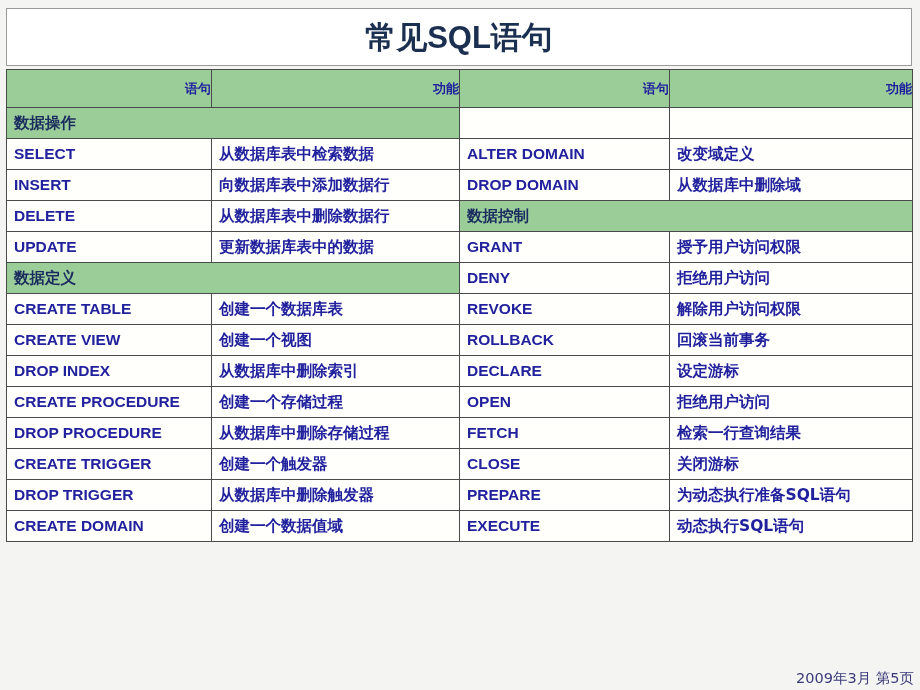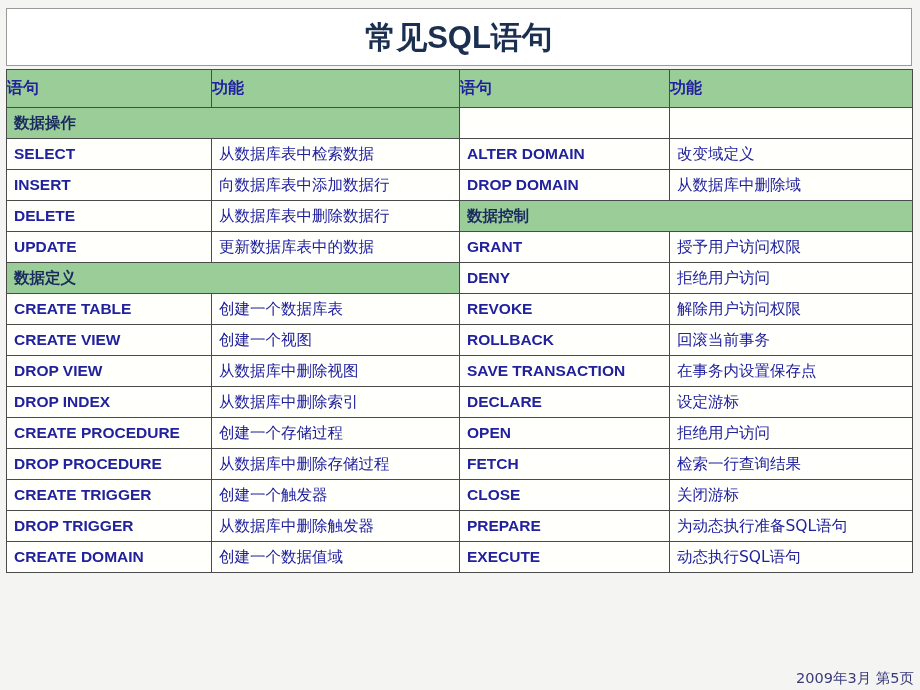--- a/index.html
+++ b/index.html
@@ -70,23 +70,23 @@
     color: #21219e;
     vertical-align: middle;
     overflow: hidden;
     white-space: nowrap;
     box-sizing: border-box;
   }
 
   
   .hdr td {
     background: #9bcd99;
-    text-align: left;
-    font-weight: bold;
-    font-size: 16px;
+    text-align: right;
+    font-weight: bold;
+    font-size: 13px;
     height: 38px;
     padding-left: 0;
     color: #21219e;
   }
 
   
   .band {
     background: #9bcd99 !important;
     font-weight: bold;
     font-size: 15.5px;
@@ -96,21 +96,21 @@
 
   
   .kw {
     font-weight: bold;
     color: #21219e;
     font-size: 16px;
     border-radius: 8px;
   }
   
   .desc {
-    font-weight: normal;
+    font-weight: bold;
     color: #21219e;
     font-size: 15.5px;
     font-family: "DejaVu Sans", "Liberation Sans", sans-serif;
   }
 
   
   .footer {
     position: absolute;
     right: 6px;
     bottom: 2px;
@@ -185,26 +185,20 @@
           <td class="kw">REVOKE</td>
           <td class="desc">解除用户访问权限</td>
         </tr>
         <tr>
           <td class="kw">CREATE VIEW</td>
           <td class="desc">创建一个视图</td>
           <td class="kw">ROLLBACK</td>
           <td class="desc">回滚当前事务</td>
         </tr>
         <tr>
-          <td class="kw">DROP VIEW</td>
-          <td class="desc">从数据库中删除视图</td>
-          <td class="kw">SAVE TRANSACTION</td>
-          <td class="desc">在事务内设置保存点</td>
-        </tr>
-        <tr>
           <td class="kw">DROP INDEX</td>
           <td class="desc">从数据库中删除索引</td>
           <td class="kw">DECLARE</td>
           <td class="desc">设定游标</td>
         </tr>
         <tr>
           <td class="kw">CREATE PROCEDURE</td>
           <td class="desc">创建一个存储过程</td>
           <td class="kw">OPEN</td>
           <td class="desc">拒绝用户访问</td>

